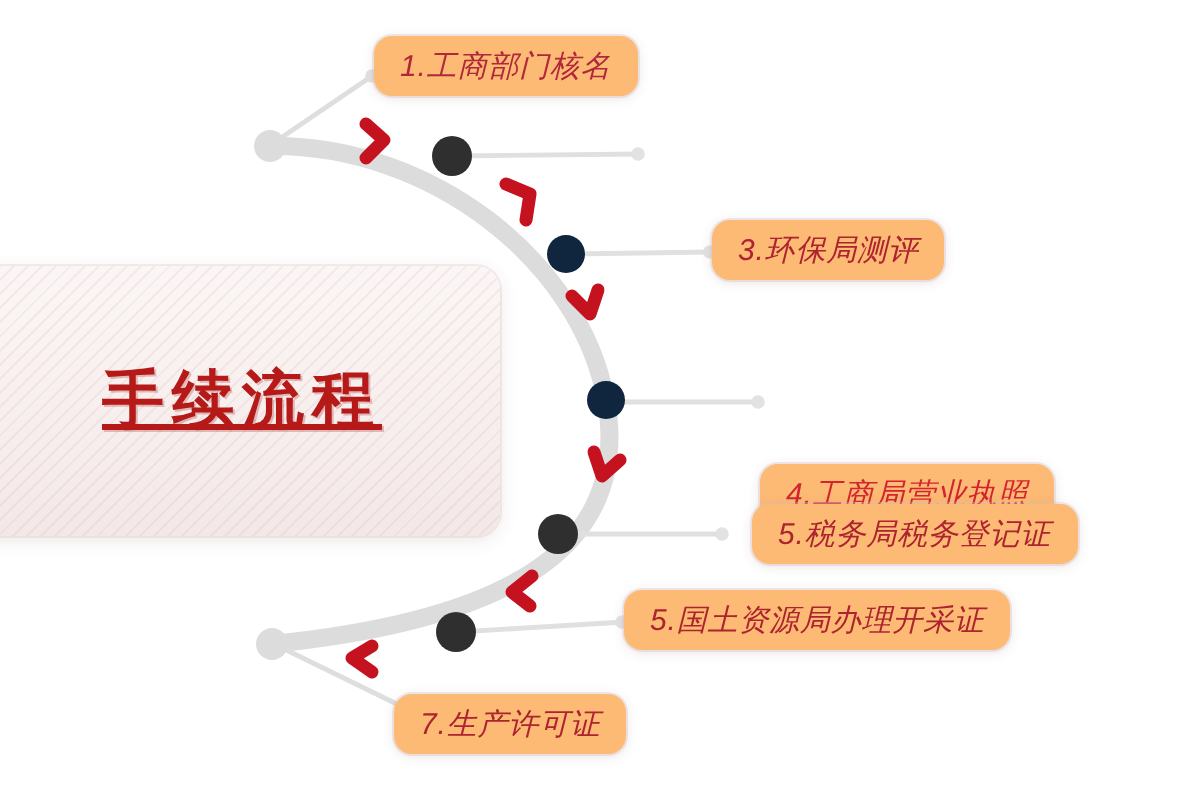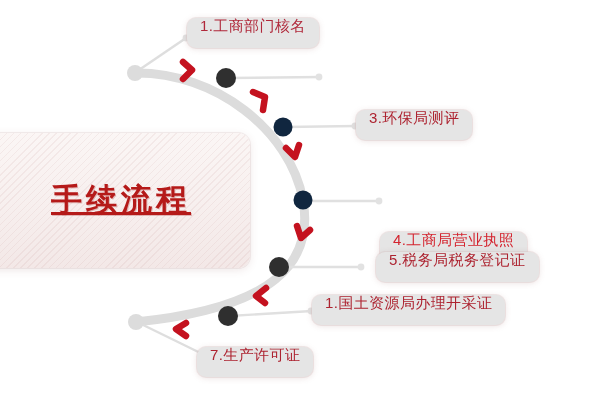--- a/index.html
+++ b/index.html
@@ -43,26 +43,27 @@
     text-shadow:1px 1px 0 rgba(160,20,20,.25);
     white-space:nowrap;
     padding-left:14px;
   }
   .title-line.line2{letter-spacing:4px;text-decoration:underline;}
 
   
   .pill{
     position:absolute;
     height:30px;
-    display:flex;
+    display:flex;align-items:center;
     padding:0 13px;
-    background:#e5e5e5;
+    background:#fdba74;
     border-radius:9px;
     box-shadow:0 1px 6px rgba(150,100,100,.20), 0 0 0 1px rgba(220,200,200,.35);
     white-space:nowrap;
+    font-style:italic;
   }
   .pill .txt{
     font-size:15px;
     font-weight:500;
     color:#ad2330;
     letter-spacing:.4px;
     line-height:1;
   }
   .p1{left:187px; top:18px;}
   .p2{left:320px; top:62px;}
@@ -127,19 +128,19 @@
   <div class="pill p3">
     <span class="txt">3.环保局测评</span>
   </div>
   <div class="pill p4">
     <span class="txt">4.工商局营业执照</span>
   </div>
   <div class="pill p5">
     <span class="txt">5.税务局税务登记证</span>
   </div>
   <div class="pill p6">
-    <span class="txt">1.国土资源局办理开采证</span>
+    <span class="txt">5.国土资源局办理开采证</span>
   </div>
   <div class="pill p7">
     <span class="txt">7.生产许可证</span>
   </div>
 
 </div>
 
 </body></html>

